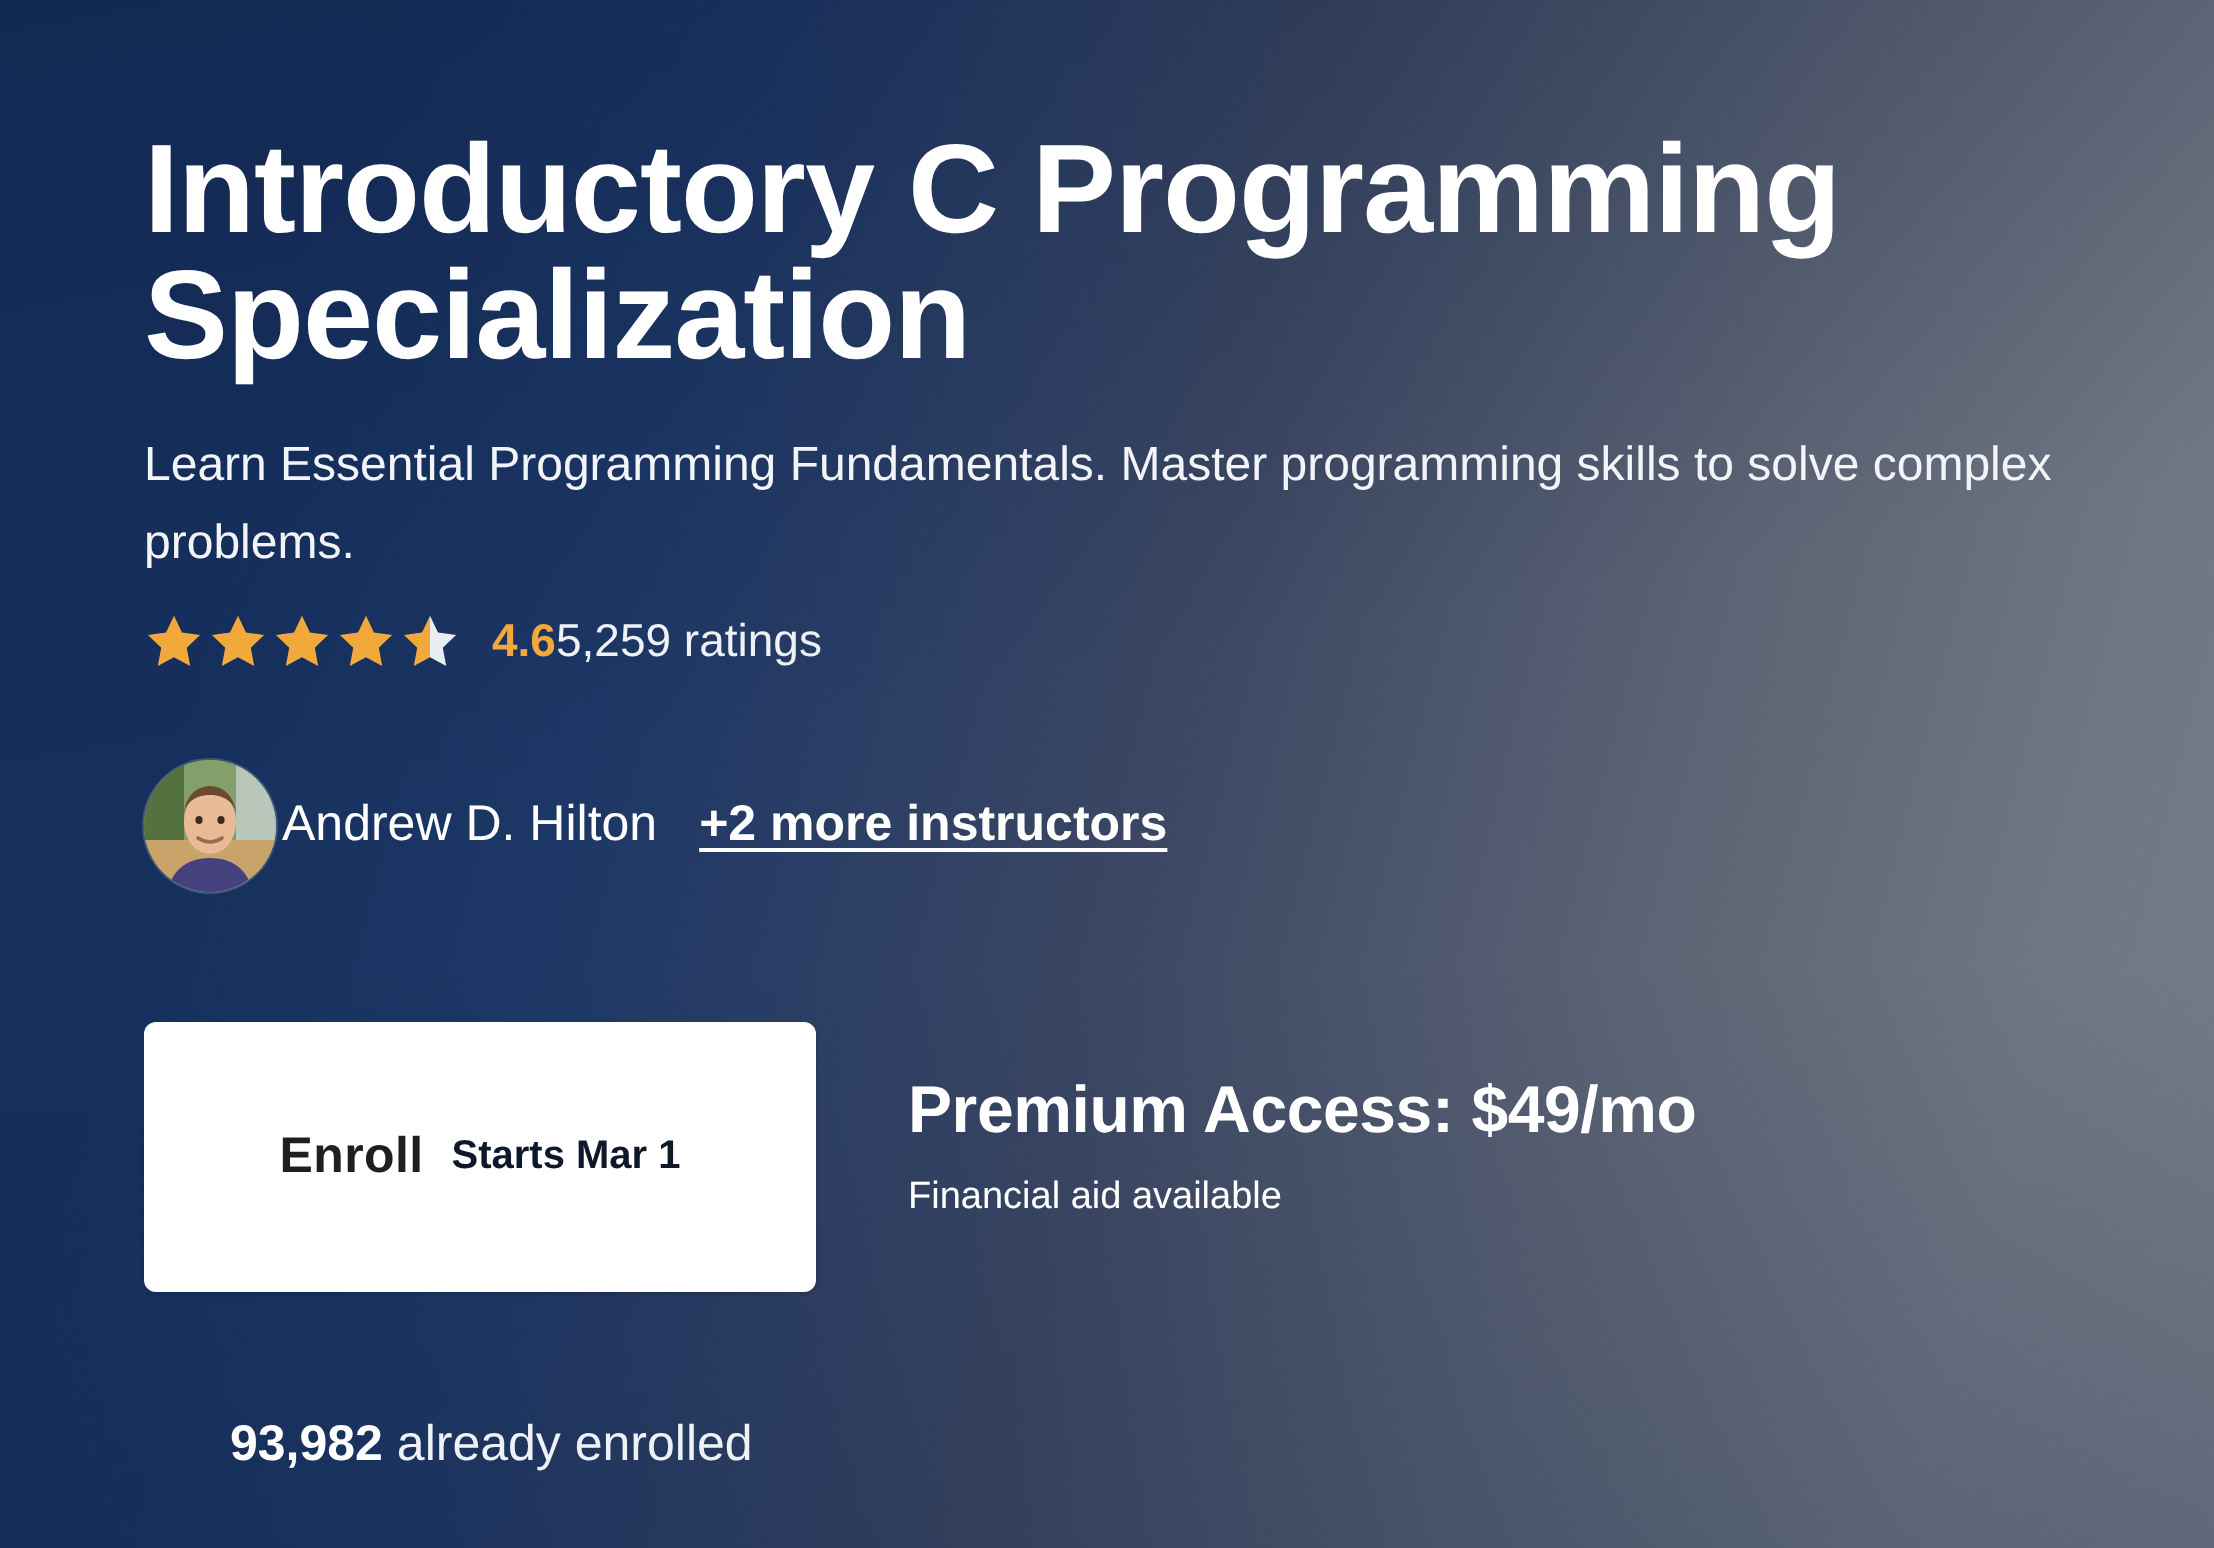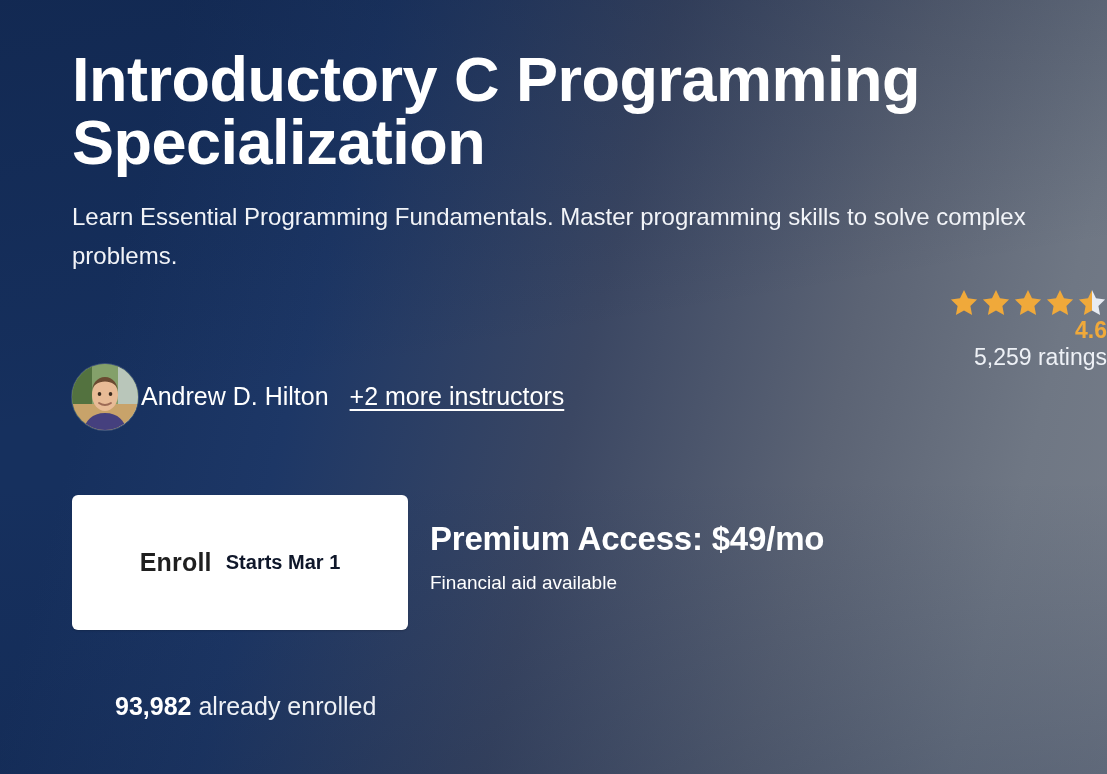--- a/index.html
+++ b/index.html
@@ -47,45 +47,44 @@
   }
 
   .content {
     position: relative;
     z-index: 2;
     padding: 0 0 0 72px;
   }
 
   .course-title {
     margin: 0;
-    padding-top: 48px;
+    padding-top: 64px;
     width: 960px;
     font-size: 63px;
     line-height: 1.0;
     font-weight: 700;
     letter-spacing: -0.5px;
     color: #ffffff;
   }
 
   .course-subtitle {
     margin: 0;
     padding-top: 24px;
     width: 1000px;
     font-size: 24px;
     line-height: 1.62;
     font-weight: 400;
     color: #f2f4f8;
   }
 
   .rating-row {
     display: flex;
-    align-items: flex-end;
+    align-items: center;
     margin-top: 12px;
     height: 34px;
-    flex-direction: column;
   }
   .stars {
     display: flex;
     align-items: center;
     gap: 2px;
     line-height: 1;
   }
   .star {
     position: relative;
     width: 30px;
@@ -127,21 +126,21 @@
   .instructor-name {
     margin-left: 3px;
     font-size: 25px;
     color: #ffffff;
     font-weight: 400;
   }
   .more-instructors {
     margin-left: 21px;
     font-size: 25px;
     color: #ffffff;
-    font-weight: 400;
+    font-weight: 700;
     text-decoration: underline;
     text-underline-offset: 4px;
     cursor: pointer;
     text-align: right;
   }
 
   .cta-row {
     display: flex;
     align-items: flex-start;
     margin-top: 66px;
@@ -169,21 +168,21 @@
     color: #1f1f1f;
     letter-spacing: 0.2px;
   }
   .enroll-sub {
     font-size: 20px;
     font-weight: 700;
     color: #0f172a;
   }
 
   .price-block {
-    margin-left: 22px;
+    margin-left: 46px;
     padding-top: 24px;
   }
   .price-line {
     font-size: 33px;
     font-weight: 700;
     color: #ffffff;
     line-height: 1.2;
     letter-spacing: -0.2px;
   }
   .aid-line {

